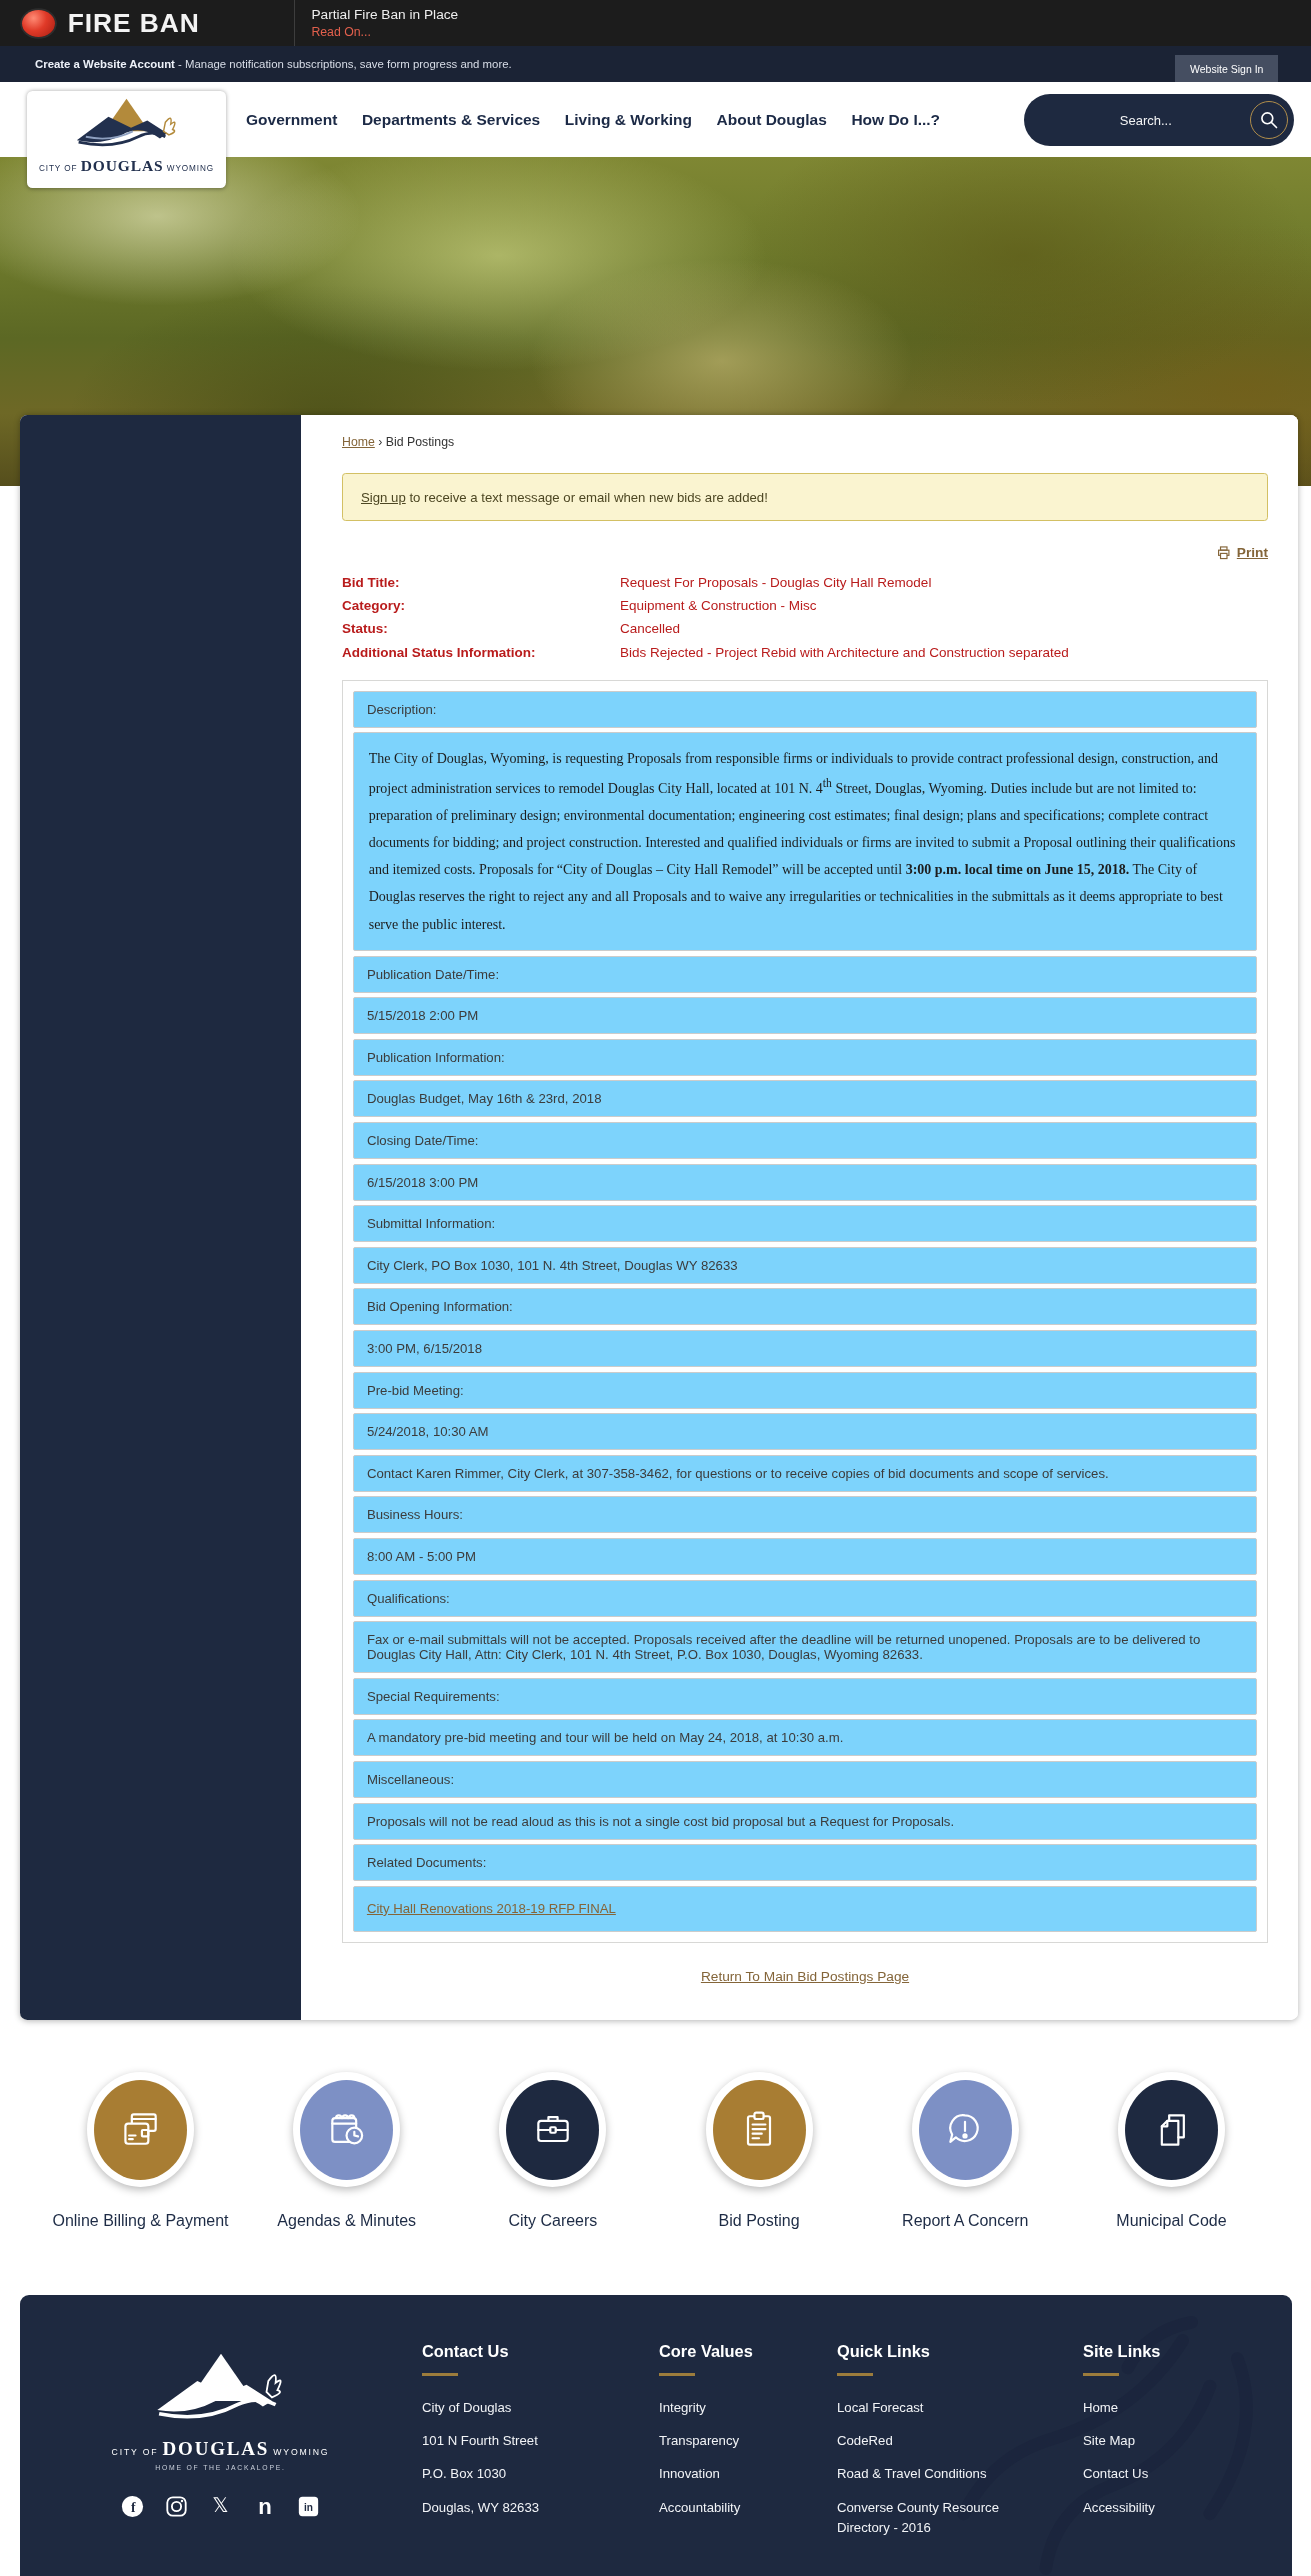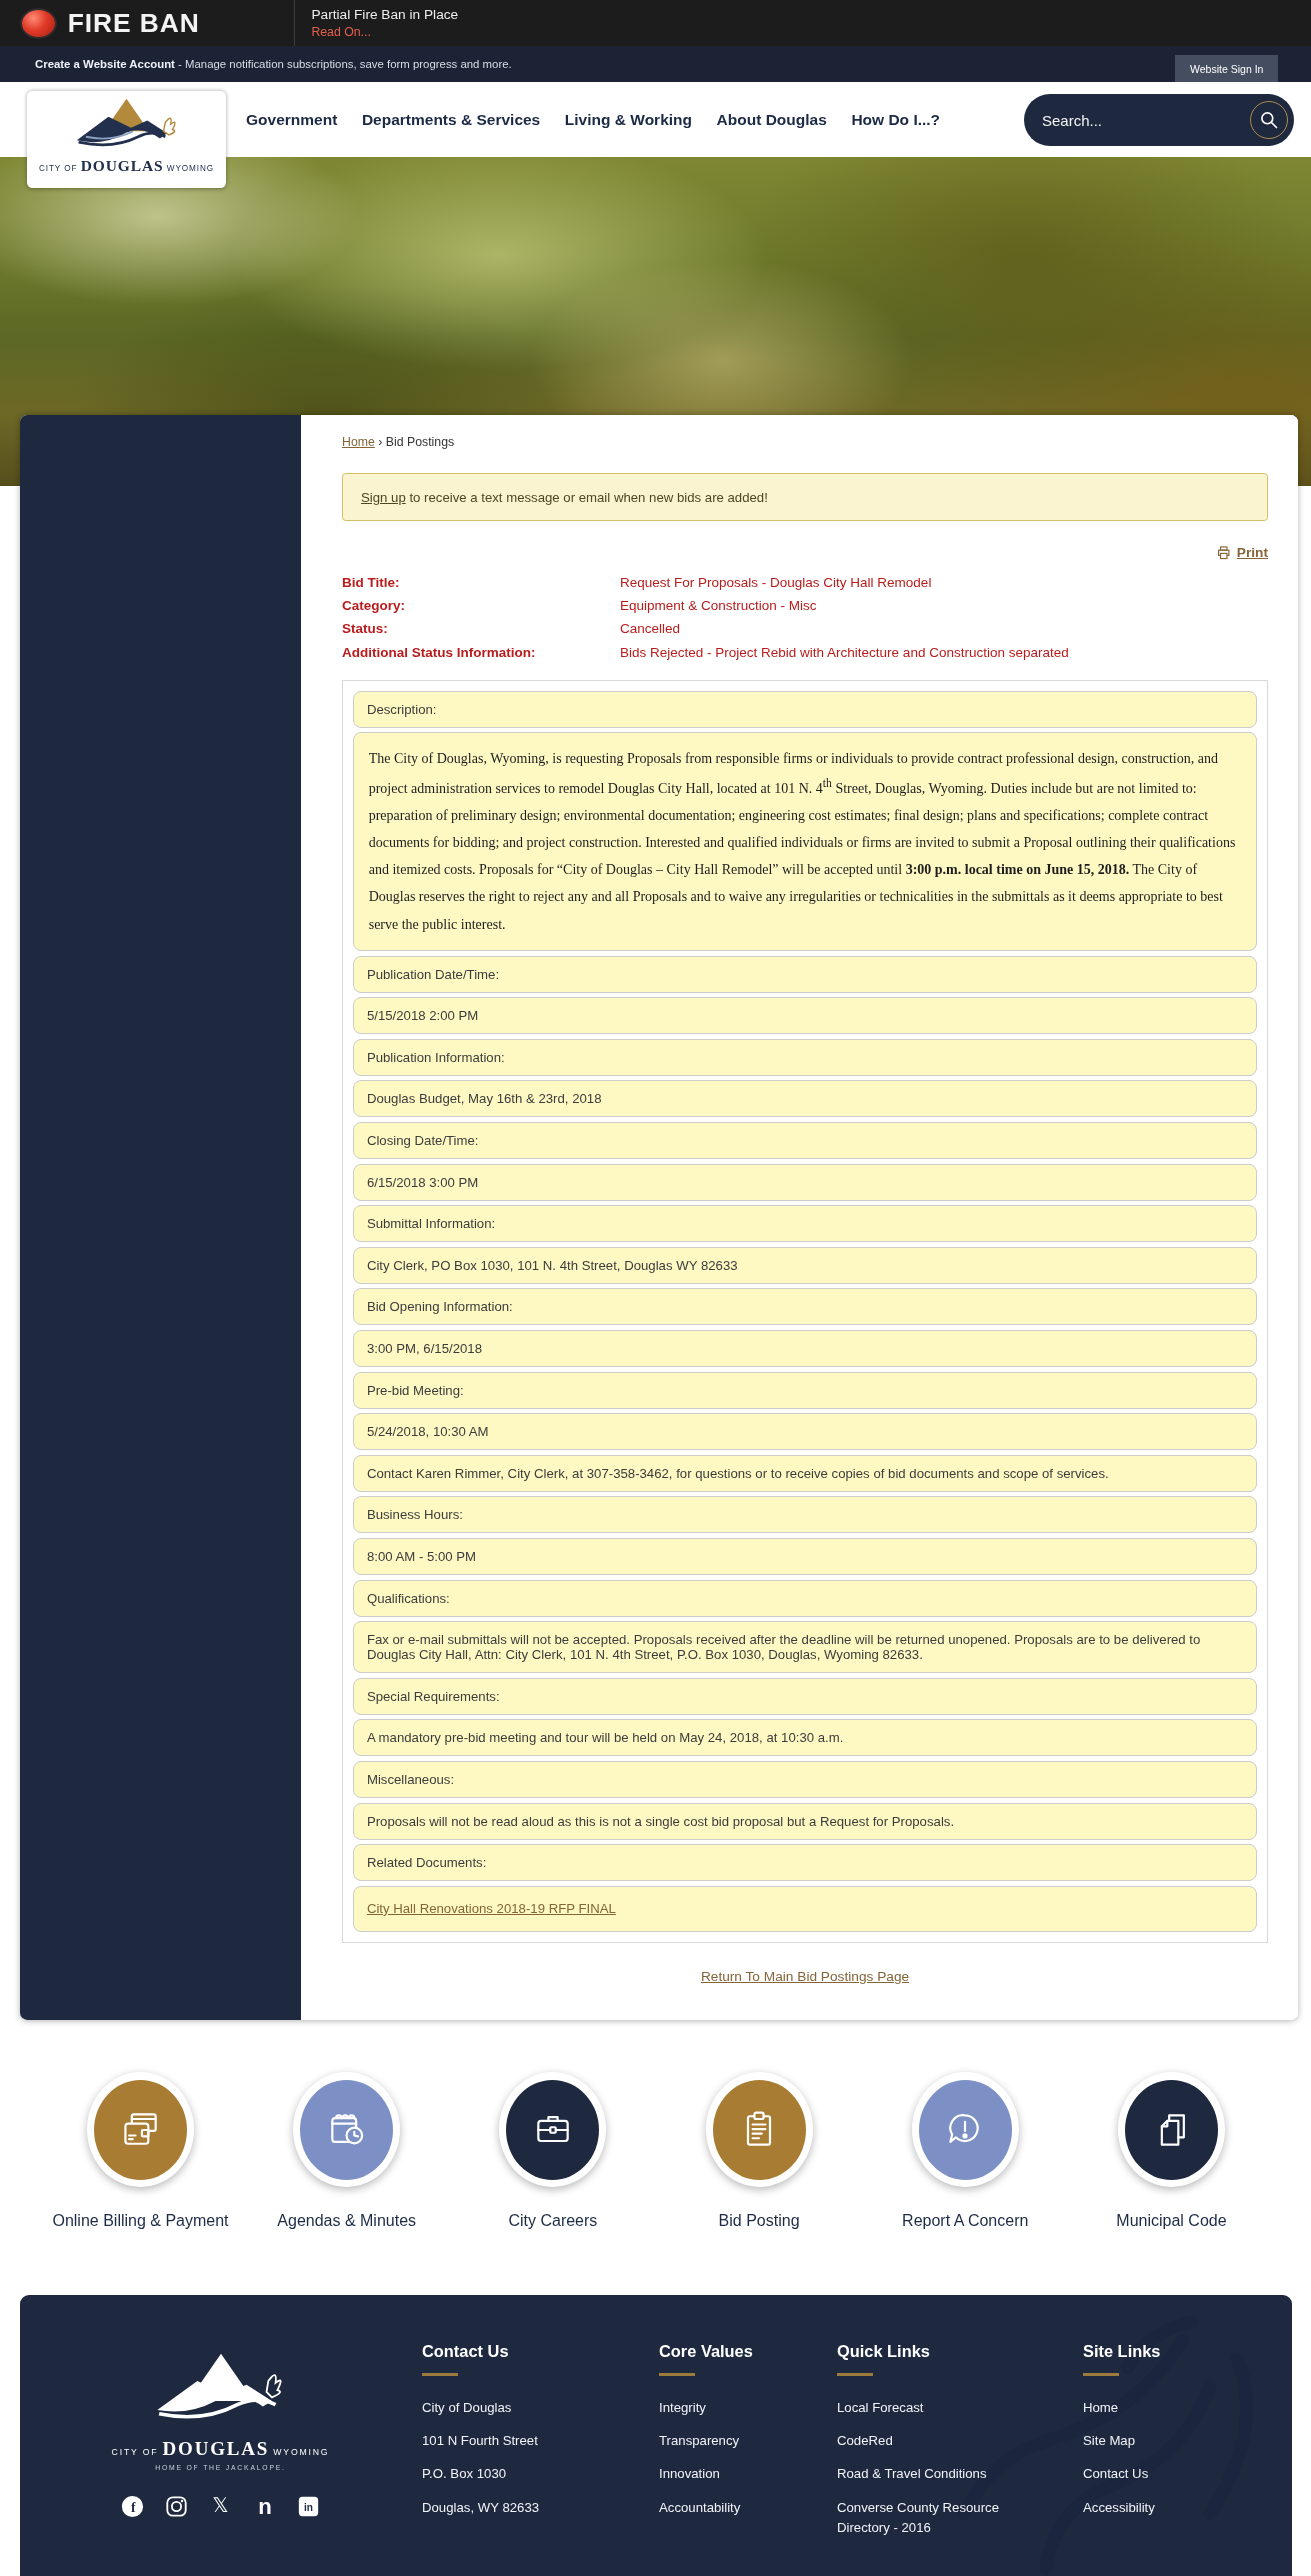--- a/index.html
+++ b/index.html
@@ -22,21 +22,21 @@
   .signin-btn { position:absolute; right:34px; top:9px; height:27px; background:#454e61; color:#fff; font-size:10.5px; display:flex; align-items:center; padding:0 14.6px; cursor:pointer; }
 
   
   .site-header { height:75px; background:#fff; position:relative; z-index:6; }
   .logo-box { position:absolute; left:27px; top:9px; width:199px; height:97px; background:#fff; border-radius:5.5px; box-shadow:0 0.9px 4.6px rgba(0,0,0,.35); z-index:7; text-align:center; padding-top:5.5px; cursor:pointer; }
   .brand-line { font-size:8.2px; color:#22304e; letter-spacing:0.9px; margin-top:1.8px; }
   .brand-line .b-name { font-family:"Liberation Serif", serif; font-size:15.5px; font-weight:bold; letter-spacing:0.9px; }
   .nav { display:flex; align-items:center; height:100%; margin-left:246px; gap:24.6px; }
   .nav-item { font-size:15.5px; font-weight:600; color:#1c2a46; cursor:pointer; white-space:nowrap; }
   .search-wrap { position:absolute; right:18px; top:12px; width:270px; height:52px; background:#1e2940; border-radius:26.4px; display:flex; align-items:center; }
-  .search-input { flex:1; background:transparent; border:none; outline:none; color:#fff; font-size:15px; padding-left:18px; font-family:"Liberation Sans",sans-serif; }
+  .search-input { flex:1; background:transparent; border:none; outline:none; color:#fff; font-size:13px; padding-left:18px; font-family:"Liberation Sans",sans-serif;text-align:center; }
   .search-input::placeholder { color:#fff; opacity:.95; }
   .search-btn { width:38px; height:38px; border-radius:50%; border:1.8px solid #b08d4a; margin-right:6.4px; display:flex; align-items:center; justify-content:center; cursor:pointer; flex:0 0 auto; background:transparent; }
 
   
   .hero { height:329px; width:100%; position:relative; z-index:1;
     background:
       radial-gradient(ellipse 291px 128px at 12% 18%, rgba(250,250,215,.55), transparent 70%),
       radial-gradient(ellipse 383px 164px at 38% 30%, rgba(234,240,160,.5), transparent 70%),
       radial-gradient(ellipse 273px 146px at 55% 62%, rgba(215,200,130,.55), transparent 70%),
       radial-gradient(ellipse 383px 200px at 78% 30%, rgba(90,84,20,.6), transparent 75%),
@@ -56,21 +56,21 @@
   .notice { margin-top:24px; background:#faf4d0; border:0.9px solid #d3c064; border-radius:3.6px; padding:15.5px 18px; font-size:13.2px; color:#4d4723; }
   .notice a { color:#4d4723; text-decoration:underline; font-weight:500; cursor:pointer; }
 
   .print-row { display:flex; justify-content:flex-end; align-items:center; margin-top:24px; gap:5.5px; }
   .print-link { color:#846539; font-size:13.7px; font-weight:bold; text-decoration:underline; cursor:pointer; }
 
   .meta { margin-top:14.6px; display:grid; grid-template-columns:278px 1fr; row-gap:8.2px; font-size:13.5px; color:#b91c1c; }
   .meta .lbl { font-weight:bold; }
 
   .t-wrap { margin-top:20px; border:0.9px solid #d8d8d6; padding:5.5px; }
-  .t-row { border:0.9px solid #cccccb; background:#fef9c3; margin:4.6px; padding:10px 12.8px; font-size:13.2px; color:#3c3c3c; border-radius:8px; }
+  .t-row { border:0.9px solid #cccccb; background:#7dd3fc; margin:4.6px; padding:10px 12.8px; font-size:13.2px; color:#3c3c3c; border-radius:2px; }
   .t-row.desc-body { font-family:"Liberation Serif", serif; font-size:14px; line-height:1.95; color:#1d1d1d; padding:12px 14.6px; }
   .t-row .doc-link { display:block; color:#846539; text-decoration:underline; cursor:pointer; line-height:1.8; }
 
   .return-row { text-align:center; margin:25.5px 0 9px; }
   .return-row a { color:#846539; font-size:13.7px; text-decoration:underline; cursor:pointer; }
 
   
   .quicklinks { display:flex; justify-content:space-between; padding:52px 44px 36px; background:#fff; }
   .ql-item { width:193px; display:flex; flex-direction:column; align-items:center; cursor:pointer; }
   .ql-outer { width:107px; height:115px; border-radius:50%; background:#fff; box-shadow:0 2.7px 9px rgba(0,0,0,.28); display:flex; align-items:center; justify-content:center; }

